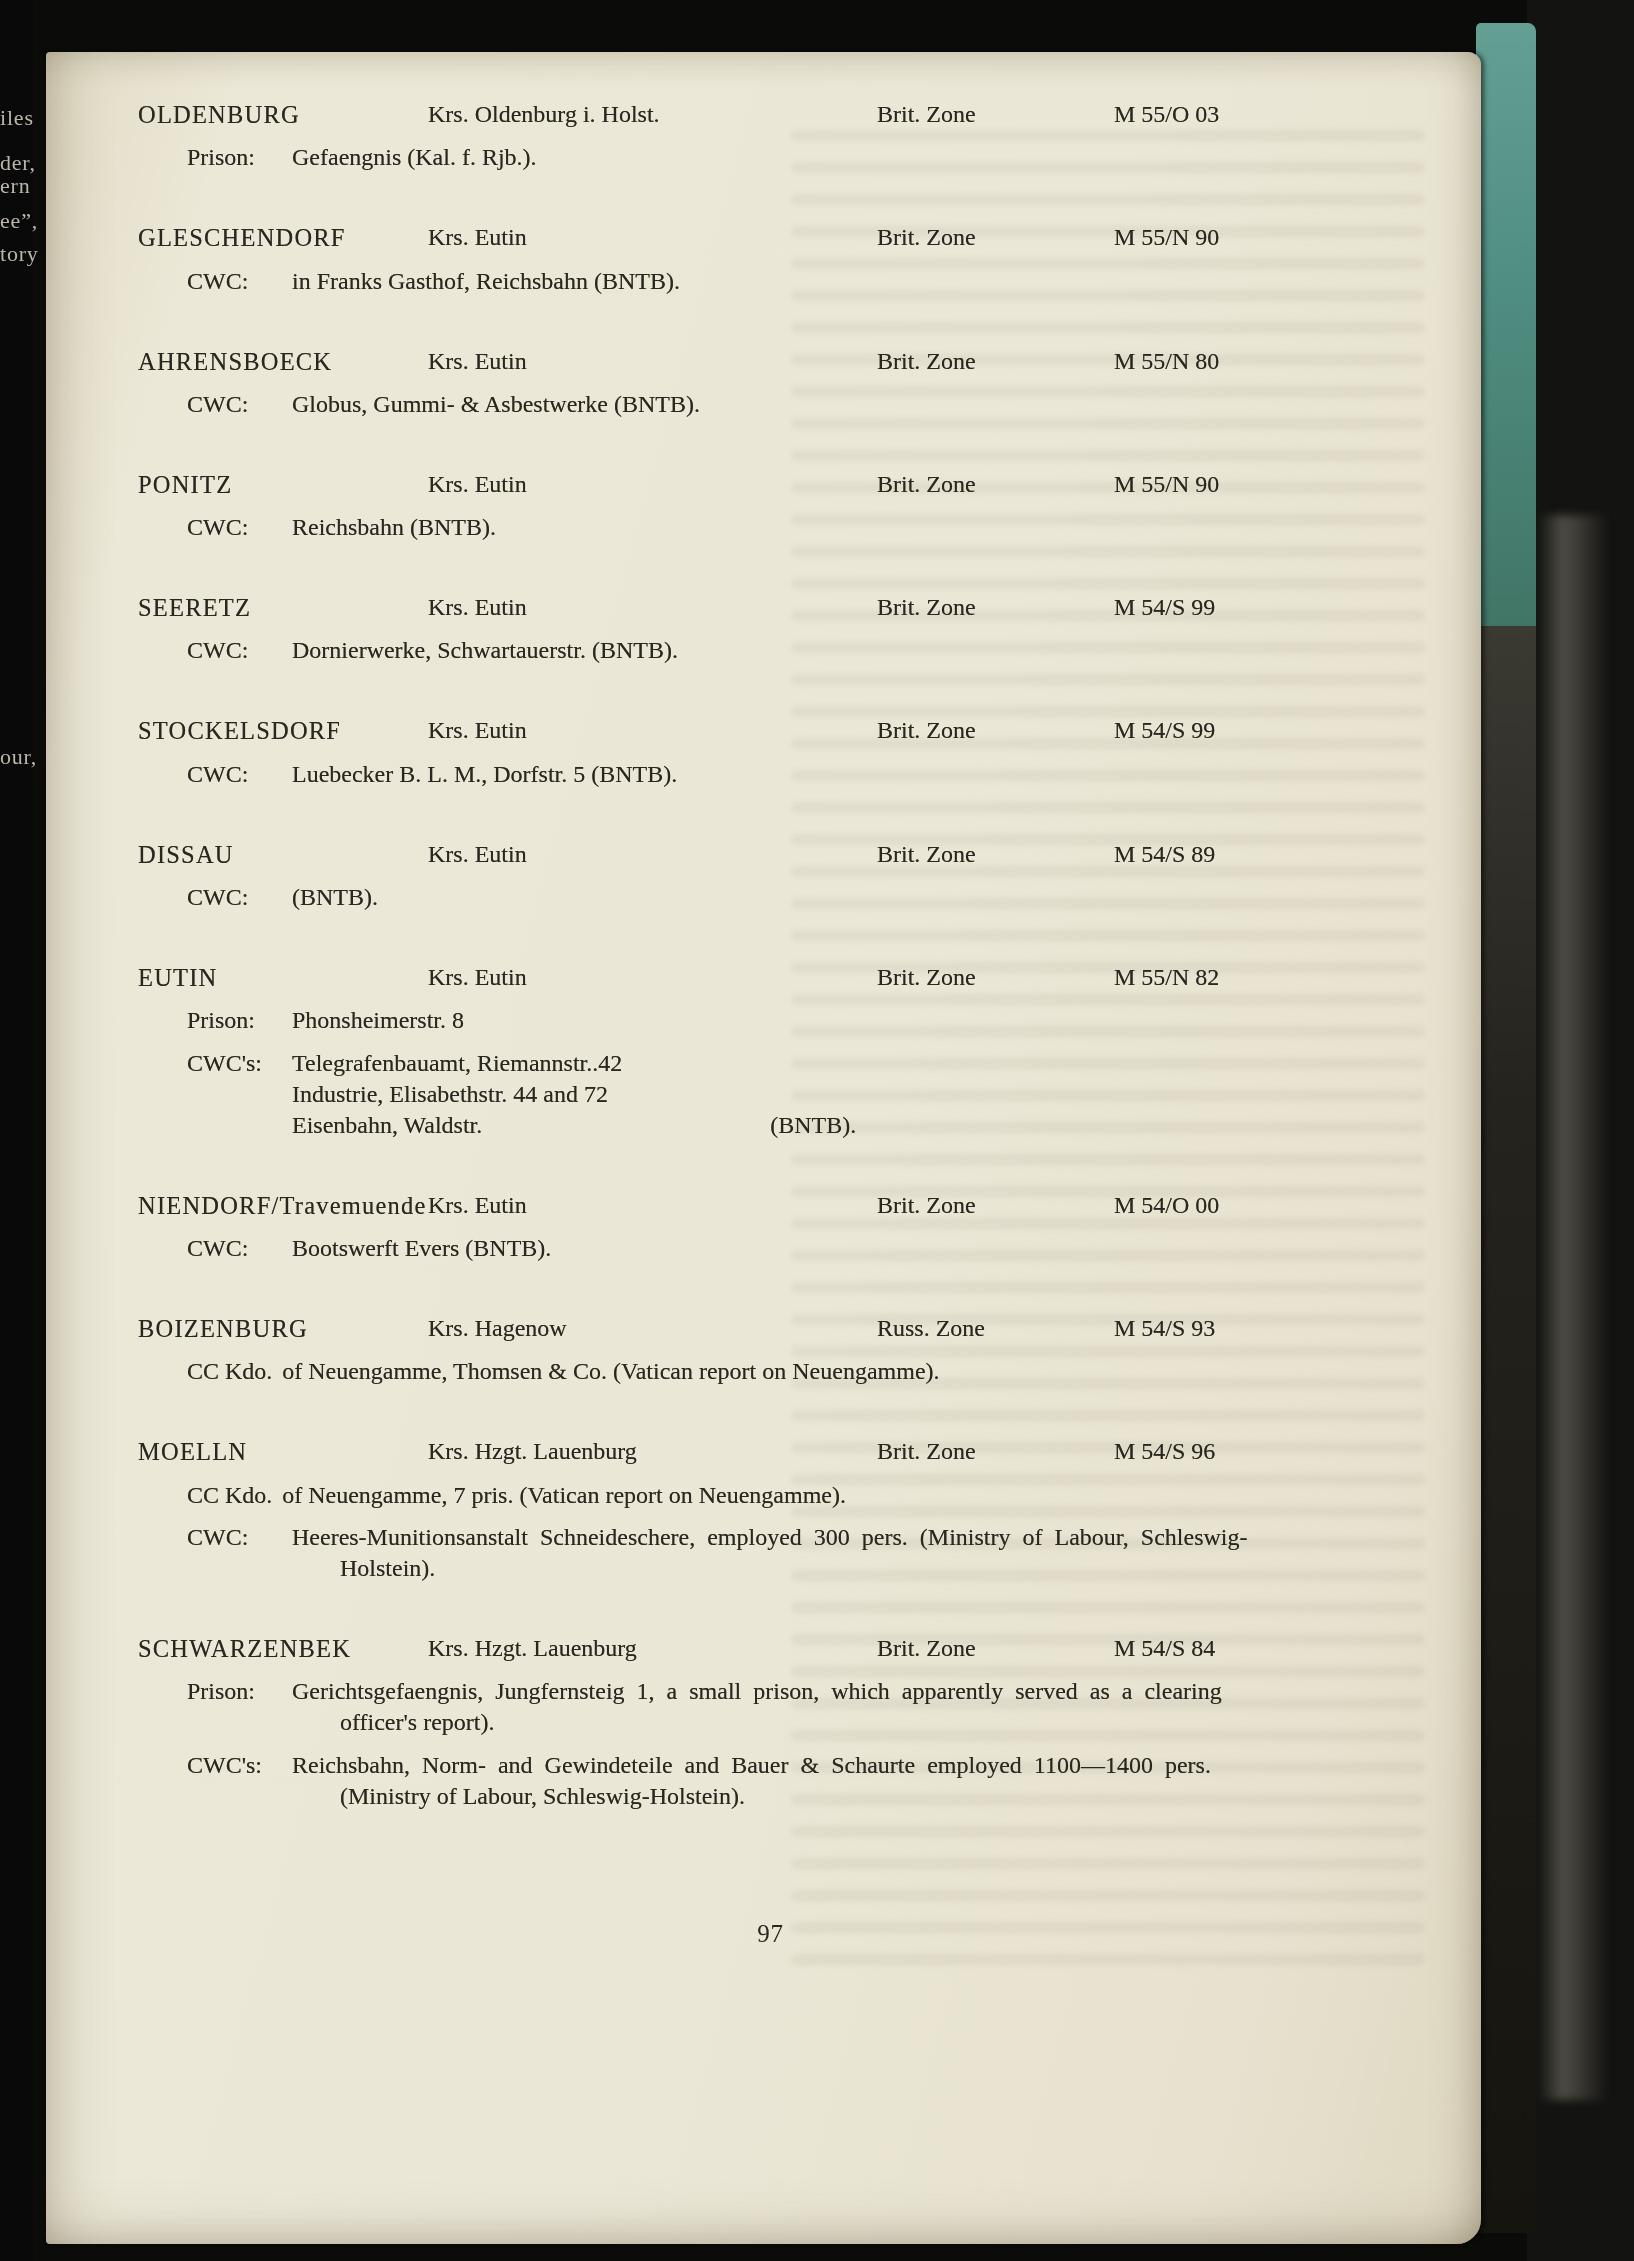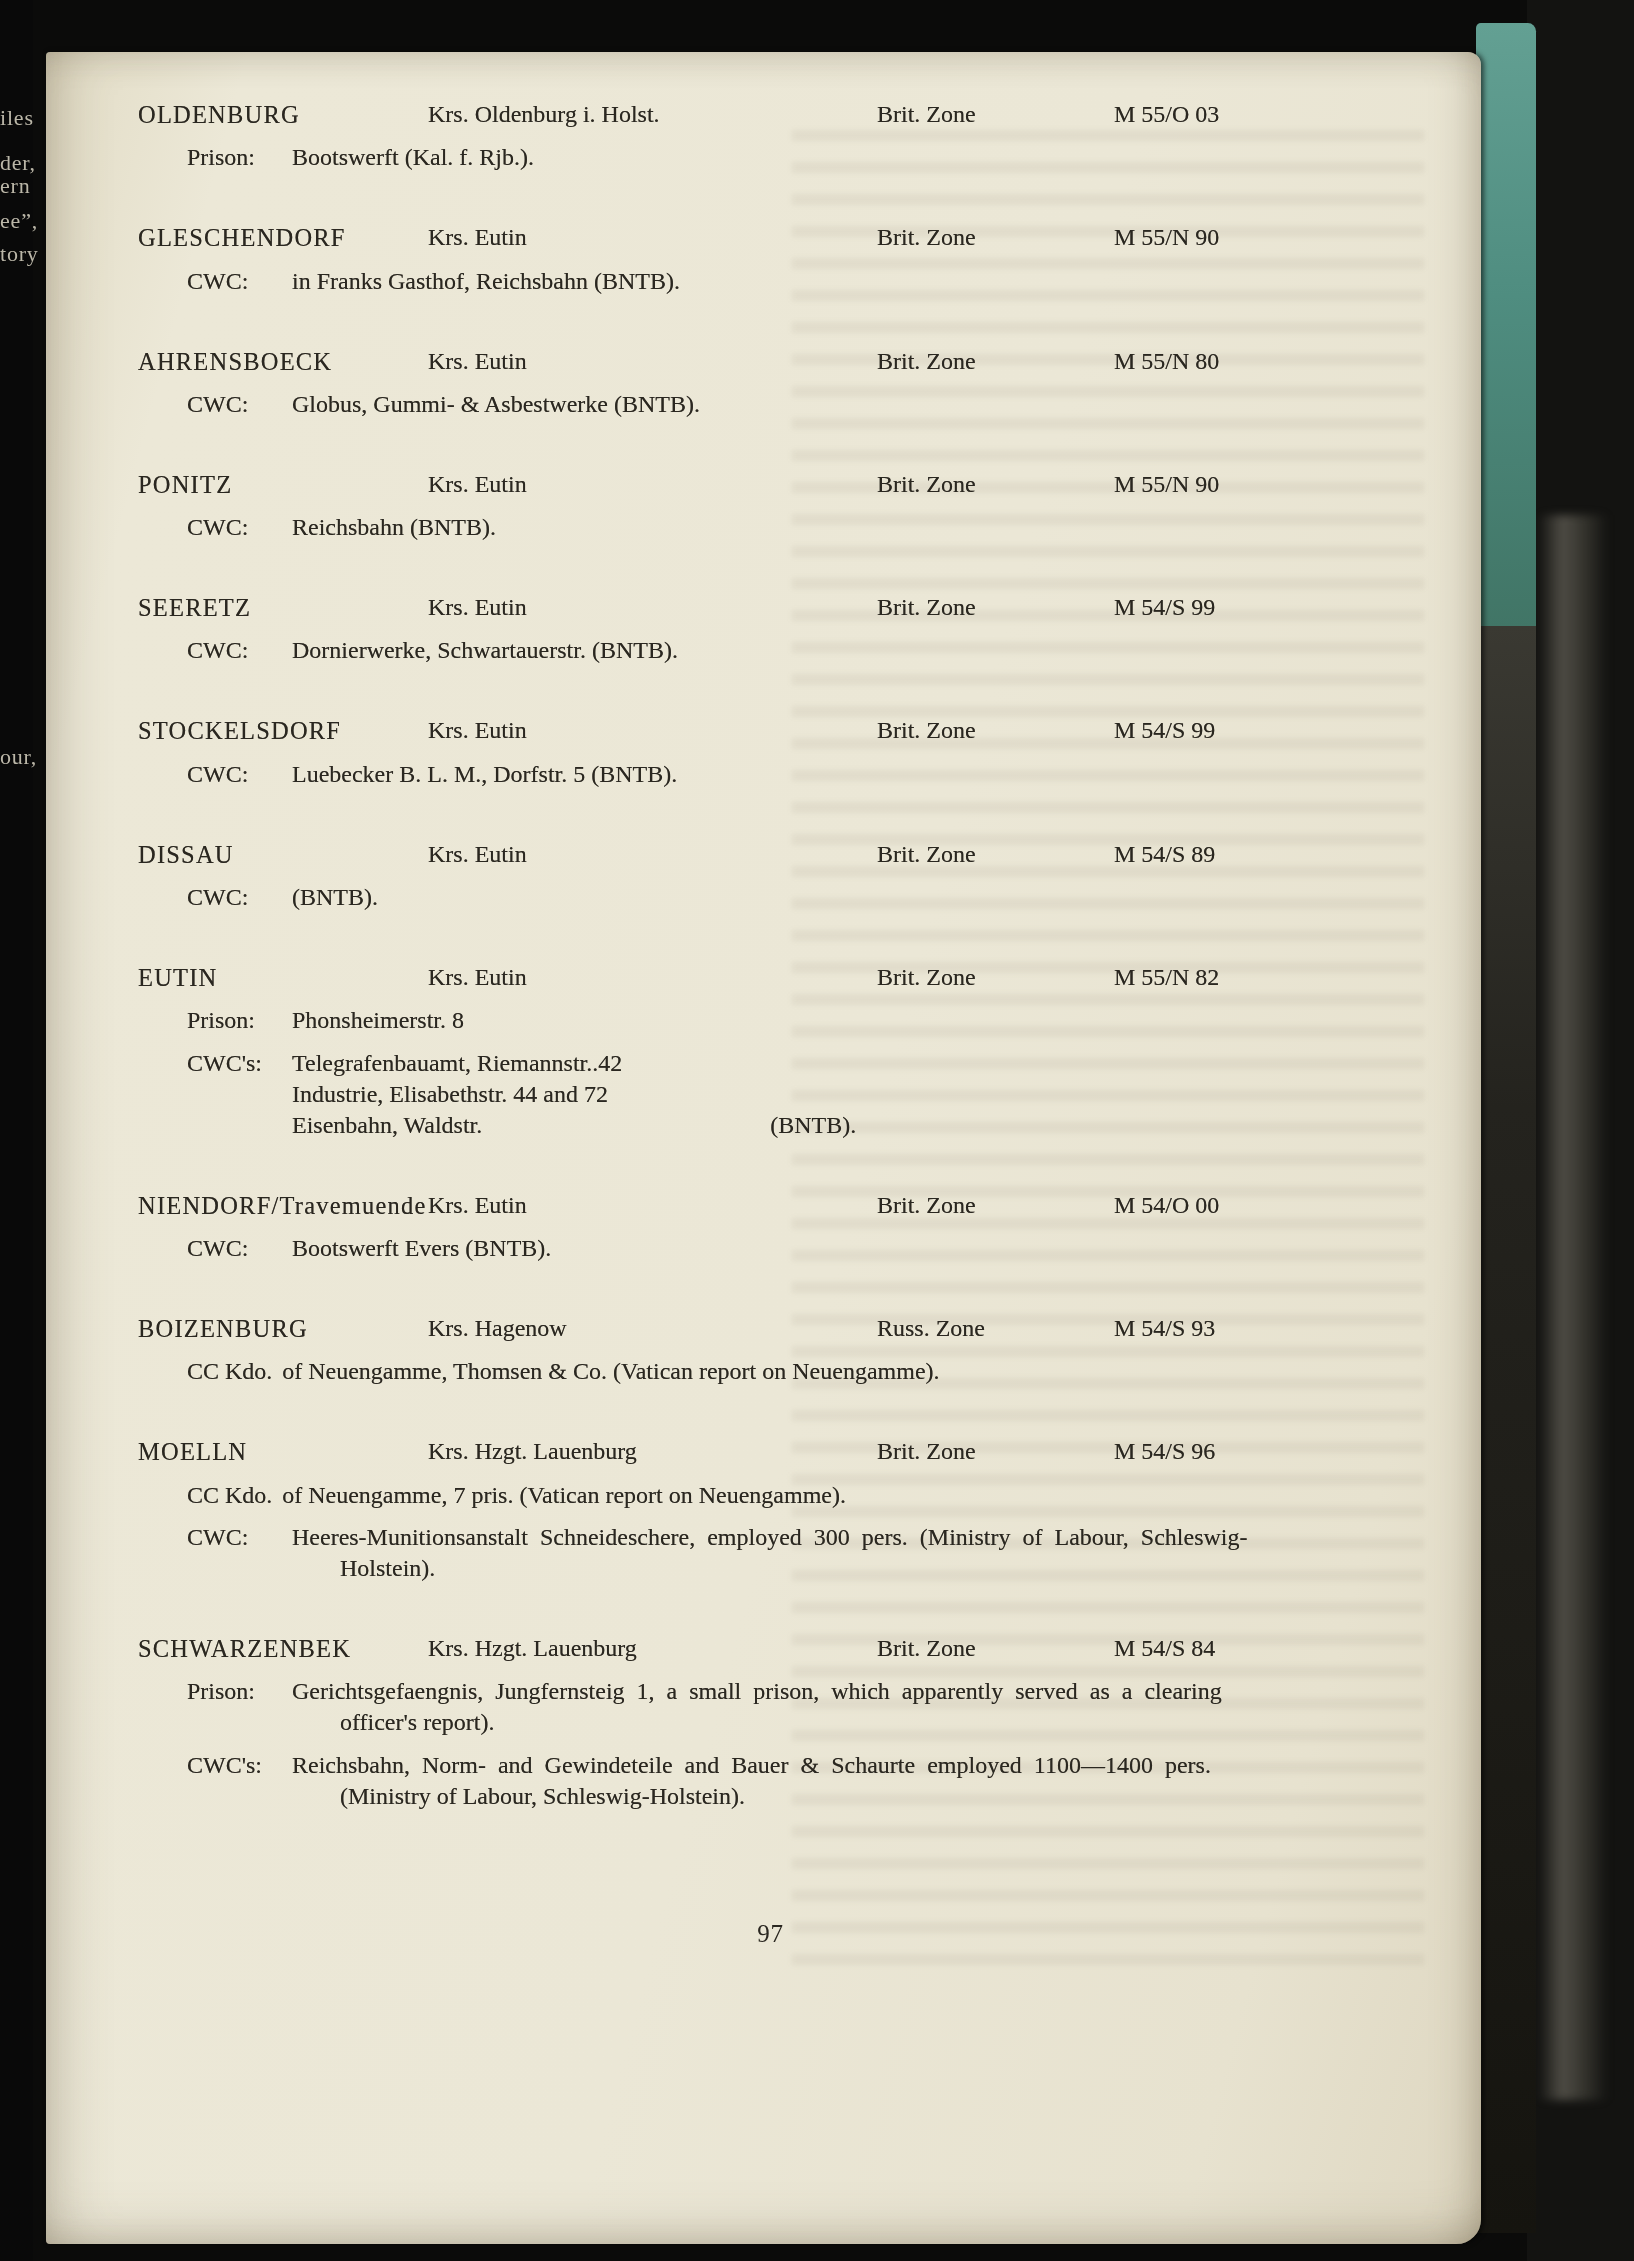--- a/index.html
+++ b/index.html
@@ -164,21 +164,21 @@
     <div class="entry-head">
       <span class="col-name">OLDENBURG</span>
       <span class="col-district">Krs. Oldenburg i. Holst.</span>
       <span class="col-zone">Brit. Zone</span>
       <span class="col-code">M 55/O 03</span>
     </div>
     <div class="details">
           <div class="detail">
             <span class="label">Prison:</span>
             <div class="lines">
-              <div class="line">Bootswerft (Kal. f. Rjb.).</div>
+              <div class="line">Gefaengnis (Kal. f. Rjb.).</div>
             </div>
           </div>
         </div>
   </section>
 
   <section class="entry">
     <div class="entry-head">
       <span class="col-name">GLESCHENDORF</span>
       <span class="col-district">Krs. Eutin</span>
       <span class="col-zone">Brit. Zone</span>

